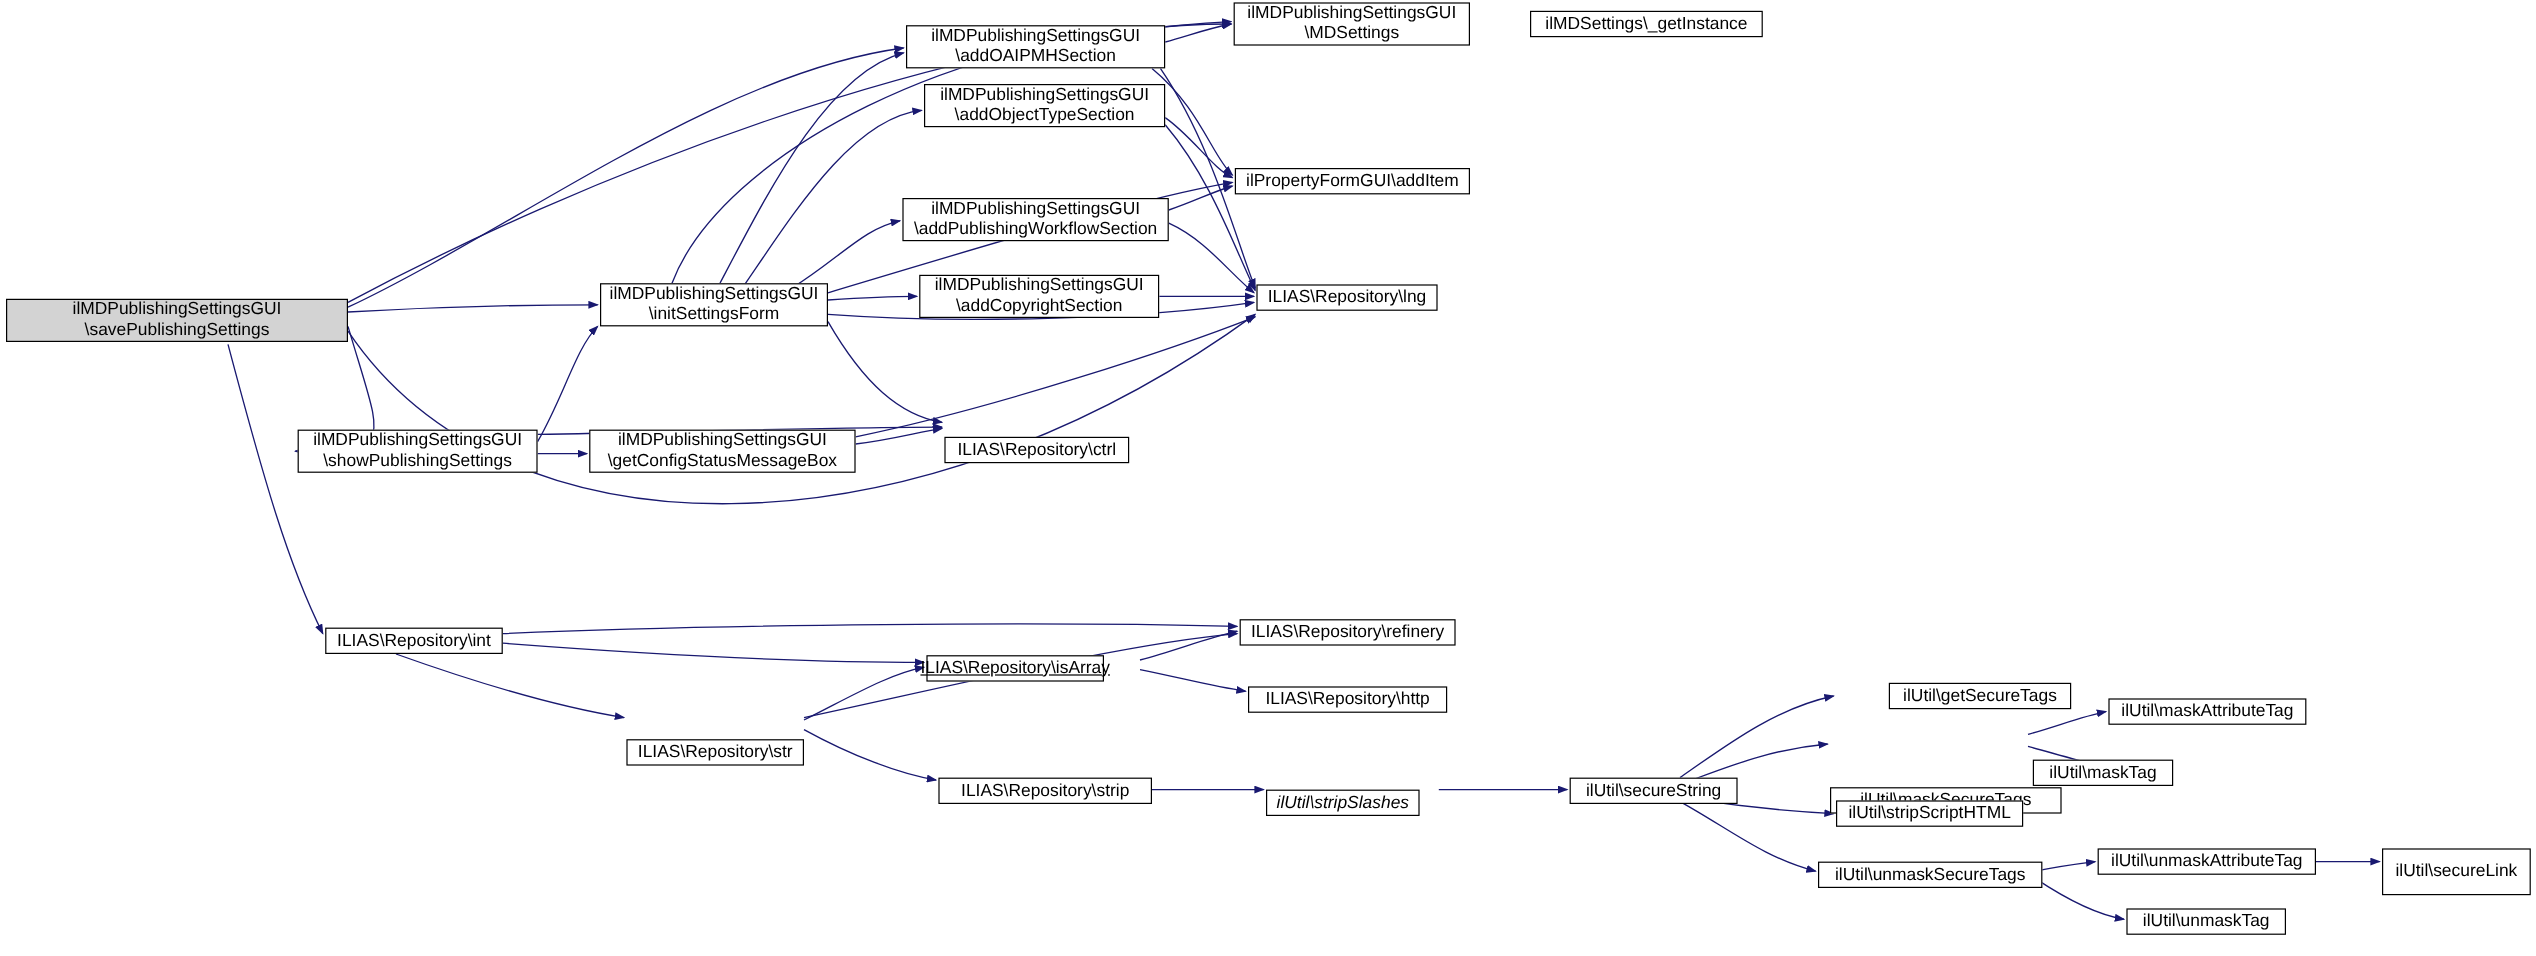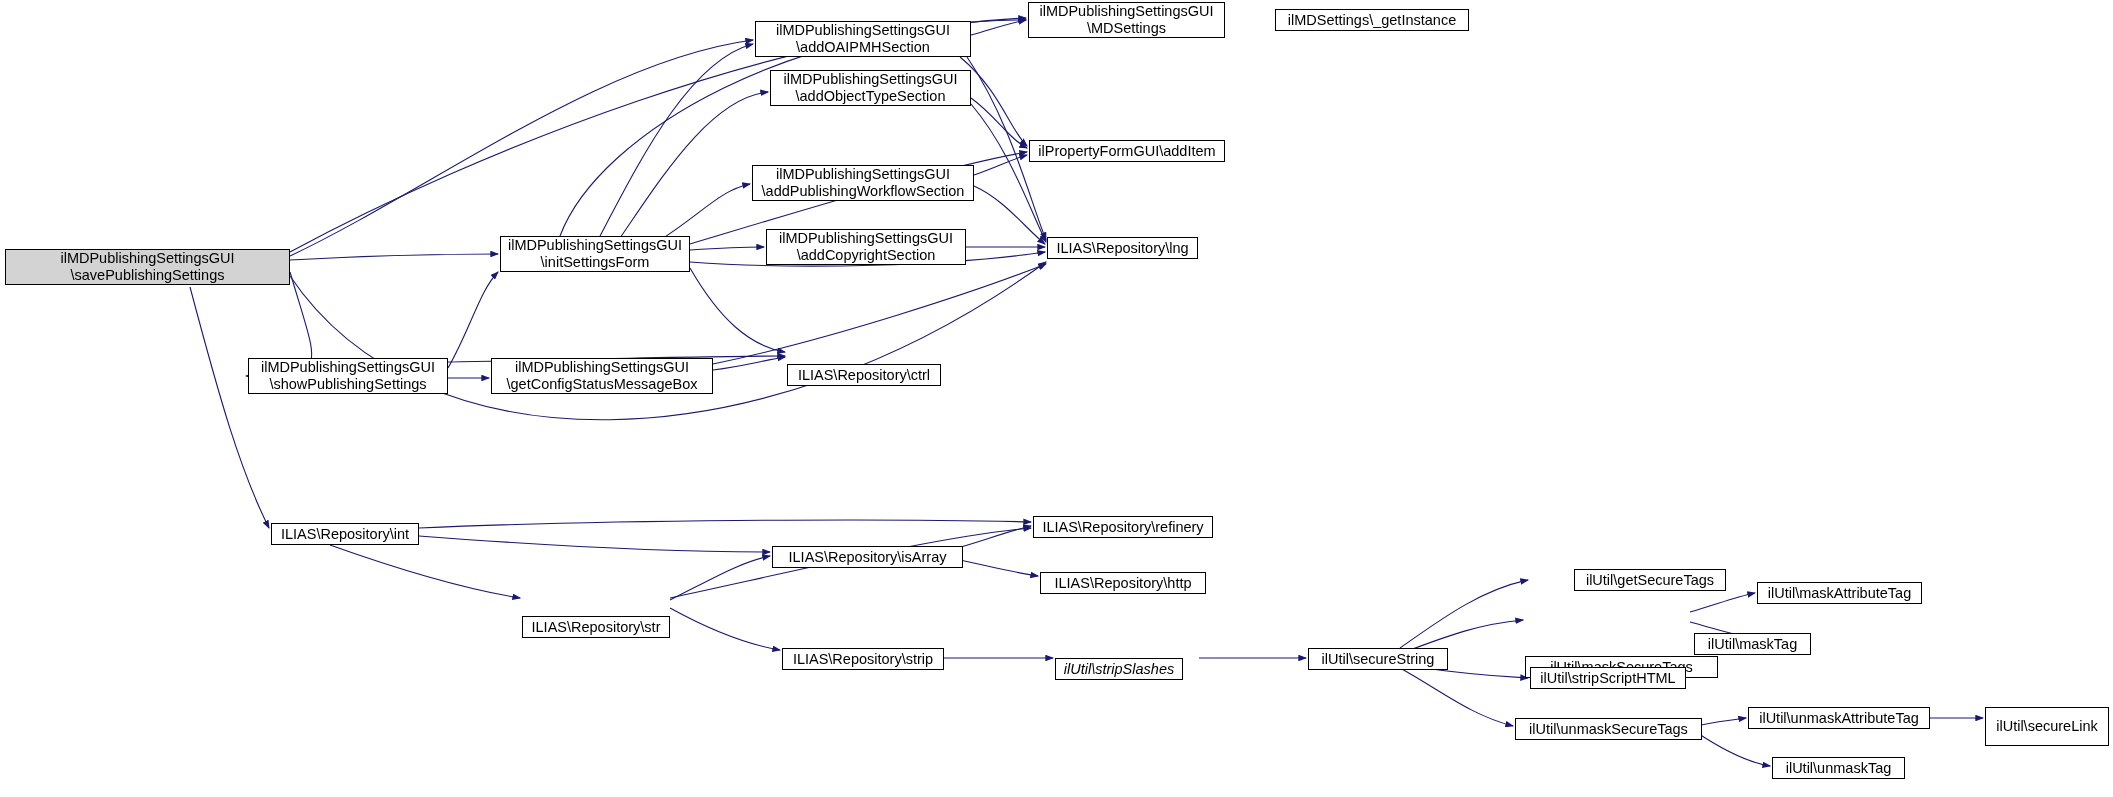--- a/index.html
+++ b/index.html
@@ -117,24 +117,24 @@
       <div class="node" style="left: 766px; top: 229px; width: 200px; height: 36px;">ilMDPublishingSettingsGUI
 \addCopyrightSection</div>
       <div class="node" style="left: 1047px; top: 237px; width: 151px; height: 22px;">ILIAS\Repository\lng</div>
       <div class="node" style="left: 787px; top: 364px; width: 154px; height: 22px;">ILIAS\Repository\ctrl</div>
       <div class="node" style="left: 248px; top: 358px; width: 200px; height: 36px;">ilMDPublishingSettingsGUI
 \showPublishingSettings</div>
       <div class="node" style="left: 491px; top: 358px; width: 222px; height: 36px;">ilMDPublishingSettingsGUI
 \getConfigStatusMessageBox</div>
       <div class="node" style="left: 271px; top: 523px; width: 148px; height: 22px; text-align: right;">ILIAS\Repository\int</div>
       <div class="node" style="left: 1033px; top: 516px; width: 180px; height: 22px;">ILIAS\Repository\refinery</div>
-      <div class="node" style="left: 772px; top: 546px; width: 191px; height: 22px;">ILIAS\Repository\isArray</div>
+      <div class="node" style="left: 772px; top: 546px; width: 148px; height: 22px; text-decoration: underline;">ILIAS\Repository\isArray</div>
       <div class="node" style="left: 1040px; top: 572px; width: 166px; height: 22px;">ILIAS\Repository\http</div>
       <div class="node" style="left: 522px; top: 597px; width: 148px; height: 22px; margin-top: 19px;">ILIAS\Repository\str</div>
-      <div class="node" style="left: 782px; top: 648px; width: 162px; height: 22px;">ILIAS\Repository\strip</div>
+      <div class="node" style="left: 782px; top: 648px; width: 178px; height: 22px;">ILIAS\Repository\strip</div>
       <div class="node" style="left: 1055px; top: 658px; width: 128px; height: 22px; font-style: italic;">ilUtil\stripSlashes</div>
       <div class="node" style="left: 1308px; top: 648px; width: 140px; height: 22px;">ilUtil\secureString</div>
       <div class="node" style="left: 1530px; top: 569px; width: 152px; height: 22px; margin-left: 44px;">ilUtil\getSecureTags</div>
       <div class="node" style="left: 1525px; top: 608px; width: 193px; height: 22px; margin-top: 48px;">ilUtil\maskSecureTags</div>
       <div class="node" style="left: 1530px; top: 667px; width: 156px; height: 22px;">ilUtil\stripScriptHTML</div>
       <div class="node" style="left: 1515px; top: 718px; width: 187px; height: 22px;">ilUtil\unmaskSecureTags</div>
       <div class="node" style="left: 1757px; top: 582px; width: 165px; height: 22px;">ilUtil\maskAttributeTag</div>
       <div class="node" style="left: 1694px; top: 633px; width: 117px; height: 22px;">ilUtil\maskTag</div>
       <div class="node" style="left: 1748px; top: 707px; width: 182px; height: 22px;">ilUtil\unmaskAttributeTag</div>
       <div class="node" style="left: 1772px; top: 757px; width: 133px; height: 22px;">ilUtil\unmaskTag</div>

